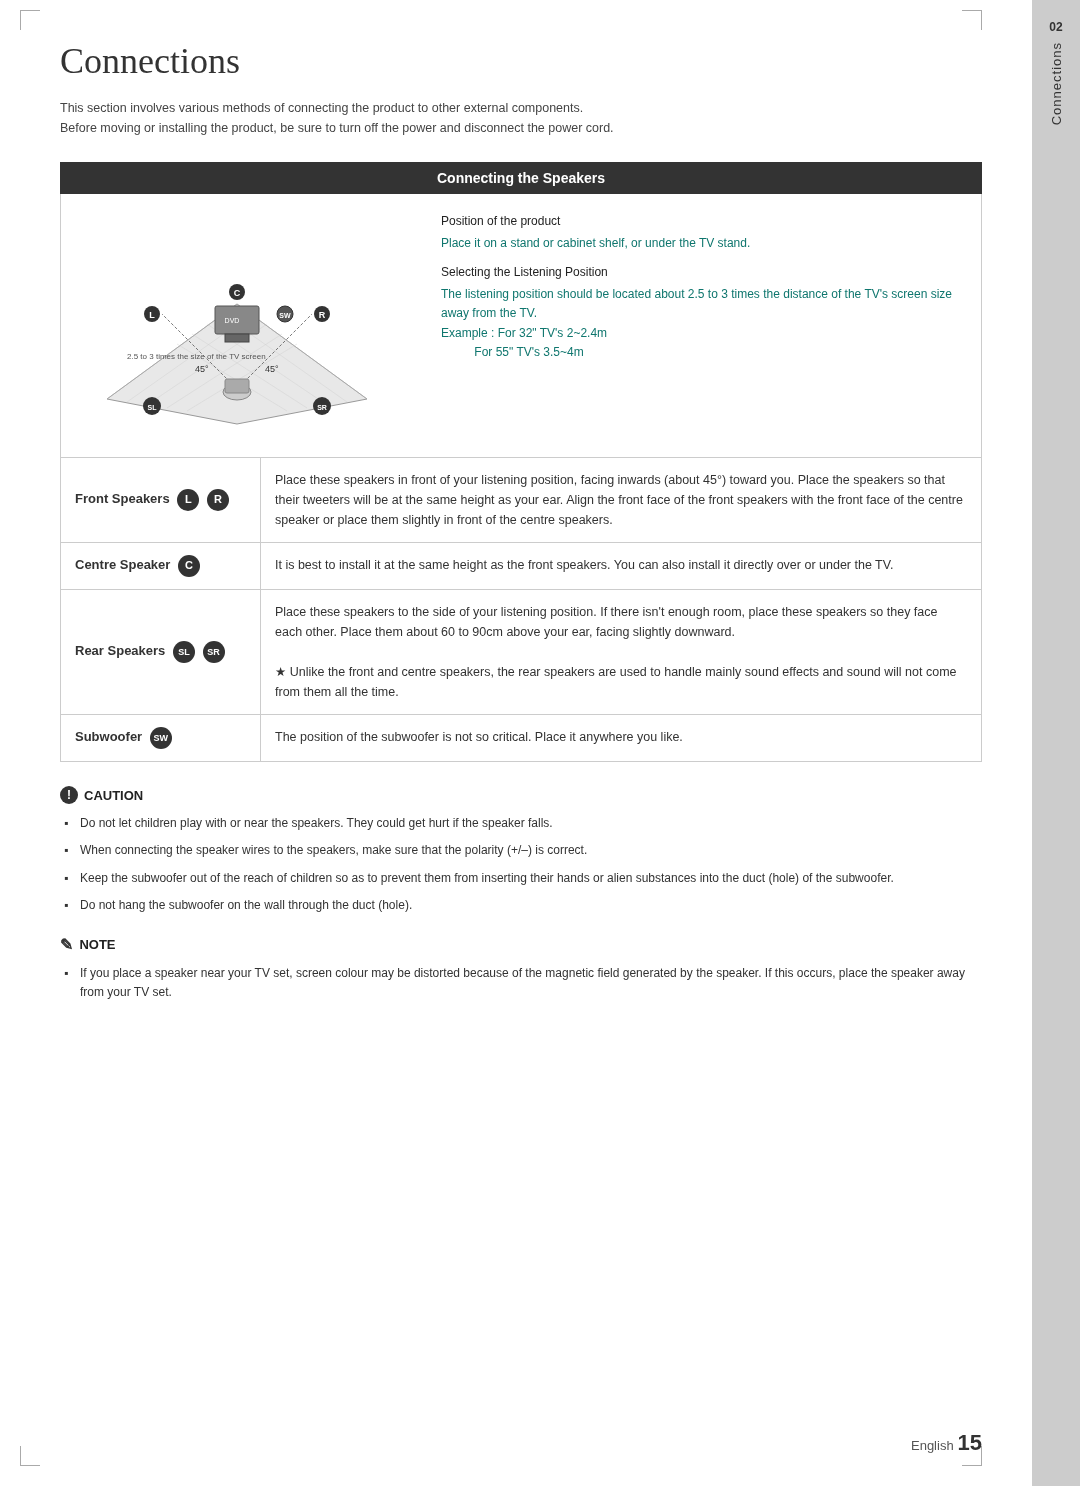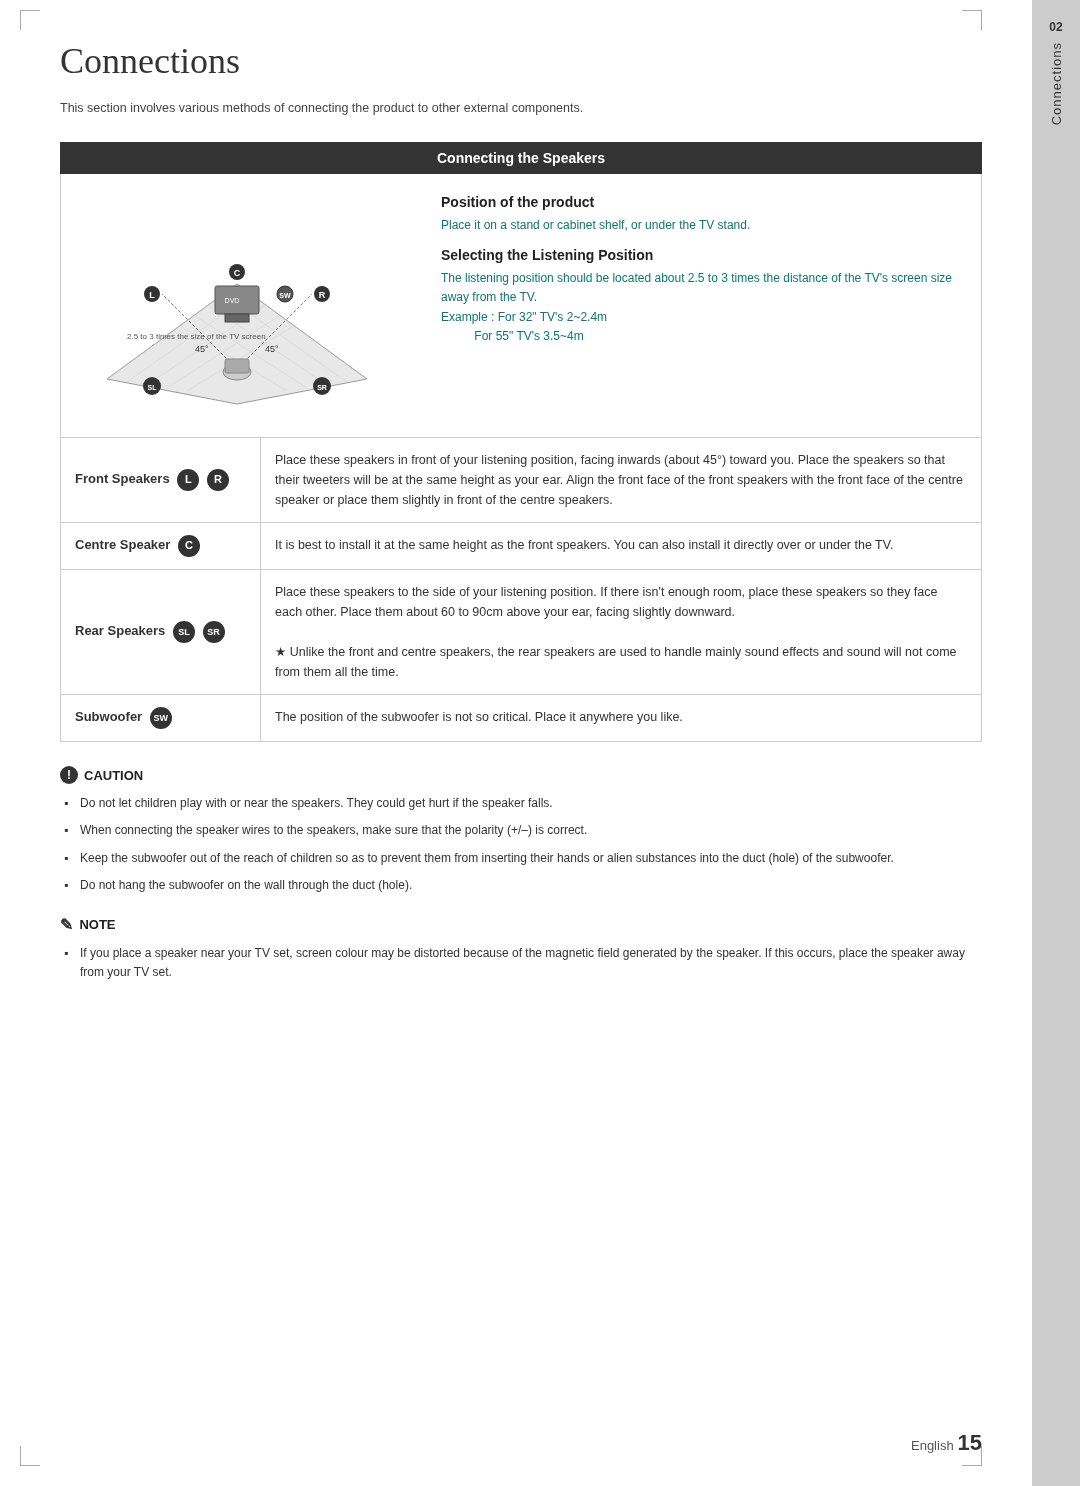--- a/index.html
+++ b/index.html
@@ -93,22 +93,22 @@
     .diagram-svg {
       width: 320px;
       height: 220px;
     }
 
     .position-info {
       flex: 1;
     }
 
     .position-info h3 {
-      font-size: 14px;
-      font-weight: bold;
+      font-size: 12px;
+      font-weight: normal;
       margin-bottom: 6px;
     }
 
     .position-info p {
       font-size: 12px;
       color: #0f766e;
       line-height: 1.6;
       margin-bottom: 12px;
     }
 
@@ -266,20 +266,21 @@
 
     <div class="corner-tl"></div>
     <div class="corner-tr"></div>
     <div class="corner-bl"></div>
     <div class="corner-br"></div>
 
     <h1 class="page-title">Connections</h1>
 
     <p class="intro-text">
       <span>This section involves various methods of connecting the product to other external components.</span><br>
+      <span>Before moving or installing the product, be sure to turn off the power and disconnect the power cord.</span>
     </p>
 
     <div class="section-header">Connecting the Speakers</div>
 
     <div class="speaker-diagram-section">
       <div class="diagram-area">
         
         <svg class="diagram-svg" viewBox="0 0 320 220">
 
           <polygon points="30,185 160,90 290,185 160,210" fill="#e8e8e8" stroke="#999" stroke-width="1"></polygon>

